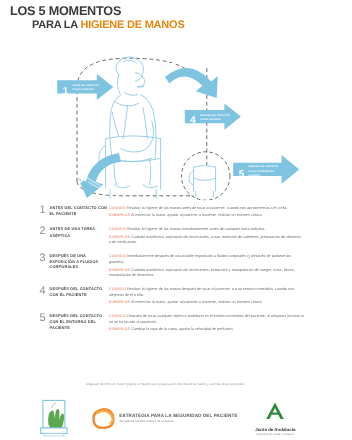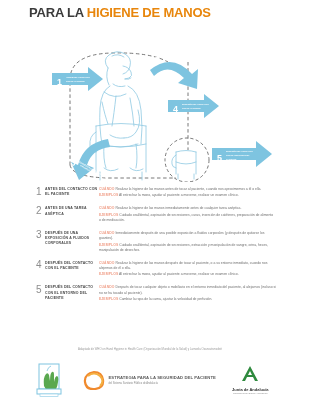--- a/index.html
+++ b/index.html
@@ -11,21 +11,21 @@
     position:relative;
   }
   .poster{position:absolute;inset:0;background:#fff;}
 
   
   .title-block{position:absolute;left:9px;top:6px;line-height:1.02;}
   .title-l1{
     font-size:11.5px;font-weight:bold;letter-spacing:-0.2px;
     color:#3b3b3b;display:block;
   }
-  .title-l2{font-size:13px;font-weight:bold;letter-spacing:-0.2px;color:#3b3b3b;display:block;padding-left:20px;}
+  .title-l2{font-size:10px;font-weight:bold;letter-spacing:-0.2px;color:#3b3b3b;display:block;padding-left:20px;}
   .title-accent{color:#e8860c;}
 
   
   .illus{position:absolute;left:0;top:40px;width:300px;height:142px;}
   .illus svg{display:block;}
 
   
   .list{position:absolute;left:36px;top:186px;width:240px;}
   .row{display:flex;margin-bottom:5.4px;}
   .num{
@@ -61,20 +61,21 @@
   .logo-junta{text-align:center;}
   .junta-t1{font-size:4px;font-weight:bold;color:#333;display:block;margin-top:1px;}
   .junta-t2{font-size:2.4px;color:#8a8a8a;display:block;}
 </style>
 </head>
 <body>
 
 <div class="poster">
 
   <div class="title-block">
+    <span class="title-l1">LOS 5 MOMENTOS</span>
     <span class="title-l2"><span>PARA LA </span><span class="title-accent">HIGIENE DE MANOS</span></span>
   </div>
 
   <div class="illus">
     <svg width="300" height="142" viewBox="0 0 300 142" xmlns="http://www.w3.org/2000/svg">
       <defs>
         <style>
           .ln{fill:none;stroke:#8fc9e2;stroke-width:0.8;stroke-linejoin:round;stroke-linecap:round;}
           .arw{fill:#7ec4e0;}
           .dsh{fill:none;stroke:#555;stroke-width:0.8;stroke-dasharray:3.5 2.6;}

